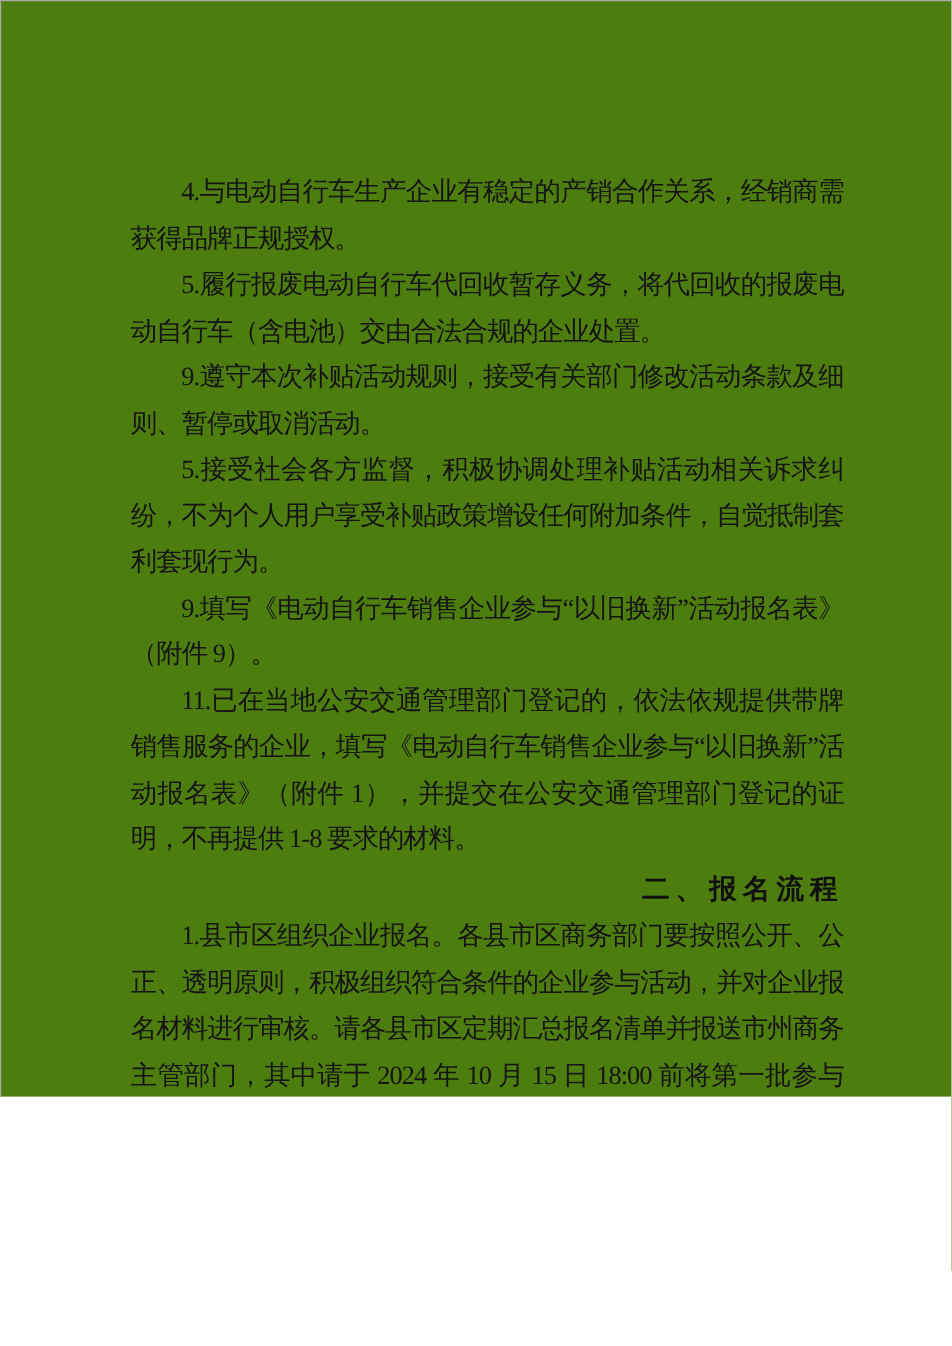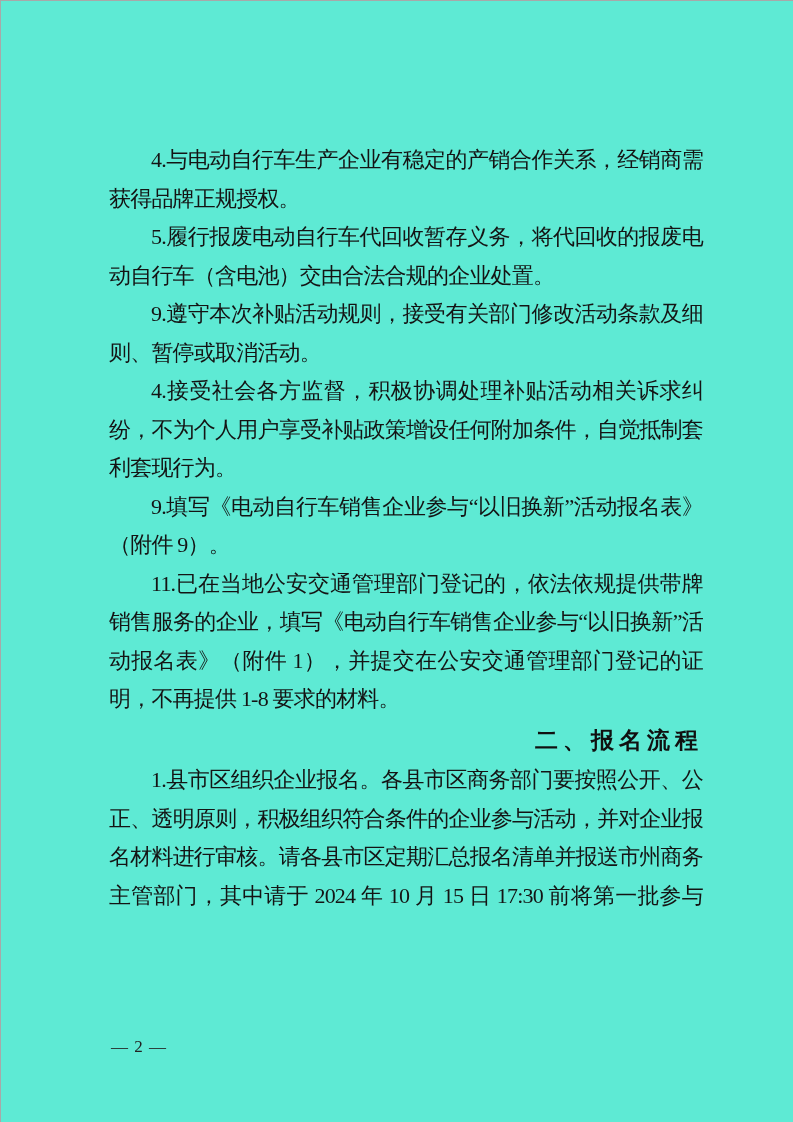--- a/index.html
+++ b/index.html
@@ -3,22 +3,22 @@
 <meta charset="utf-8">
 <style>
   html, body {
     margin: 0;
     padding: 0;
     background: #ffffff;
   }
   .page {
     position: relative;
     width: 793px;
-    height: 1122px;
-    background: #5eead4;
+    height: 914px;
+    background: #4d7c0f;
     box-sizing: border-box;
     border-top: 1px solid #a8a8a8;
     border-left: 1px solid #a8a8a8;
     overflow: hidden;
     color: #141414;
   }
   .content {
     position: absolute;
     left: 108px;
     top: 140px;
@@ -58,20 +58,20 @@
   }
 </style>
 </head>
 <body>
 
 <div class="page">
   <div class="content">
     <p class="para">4.与电动自行车生产企业有稳定的产销合作关系，经销商需获得品牌正规授权。</p>
     <p class="para">5.履行报废电动自行车代回收暂存义务，将代回收的报废电动自行车（含电池）交由合法合规的企业处置。</p>
     <p class="para">9.遵守本次补贴活动规则，接受有关部门修改活动条款及细则、暂停或取消活动。</p>
-    <p class="para">4.接受社会各方监督，积极协调处理补贴活动相关诉求纠纷，不为个人用户享受补贴政策增设任何附加条件，自觉抵制套利套现行为。</p>
+    <p class="para">5.接受社会各方监督，积极协调处理补贴活动相关诉求纠纷，不为个人用户享受补贴政策增设任何附加条件，自觉抵制套利套现行为。</p>
     <p class="para">9.填写《电动自行车销售企业参与“以旧换新”活动报名表》（附件 9）。</p>
     <p class="para">11.已在当地公安交通管理部门登记的，依法依规提供带牌销售服务的企业，填写《电动自行车销售企业参与“以旧换新”活动报名表》（附件 1），并提交在公安交通管理部门登记的证明，不再提供 1-8 要求的材料。</p>
     <p class="para heading">二、报名流程</p>
-    <p class="para runs-on">1.县市区组织企业报名。各县市区商务部门要按照公开、公正、透明原则，积极组织符合条件的企业参与活动，并对企业报名材料进行审核。请各县市区定期汇总报名清单并报送市州商务主管部门，其中请于 2024 年 10 月 15 日 17:30 前将第一批参与</p>
+    <p class="para runs-on">1.县市区组织企业报名。各县市区商务部门要按照公开、公正、透明原则，积极组织符合条件的企业参与活动，并对企业报名材料进行审核。请各县市区定期汇总报名清单并报送市州商务主管部门，其中请于 2024 年 10 月 15 日 18:00 前将第一批参与</p>
   </div>
   <div class="footer-pagenum">— 2 —</div>
 </div>
 
 </body></html>

